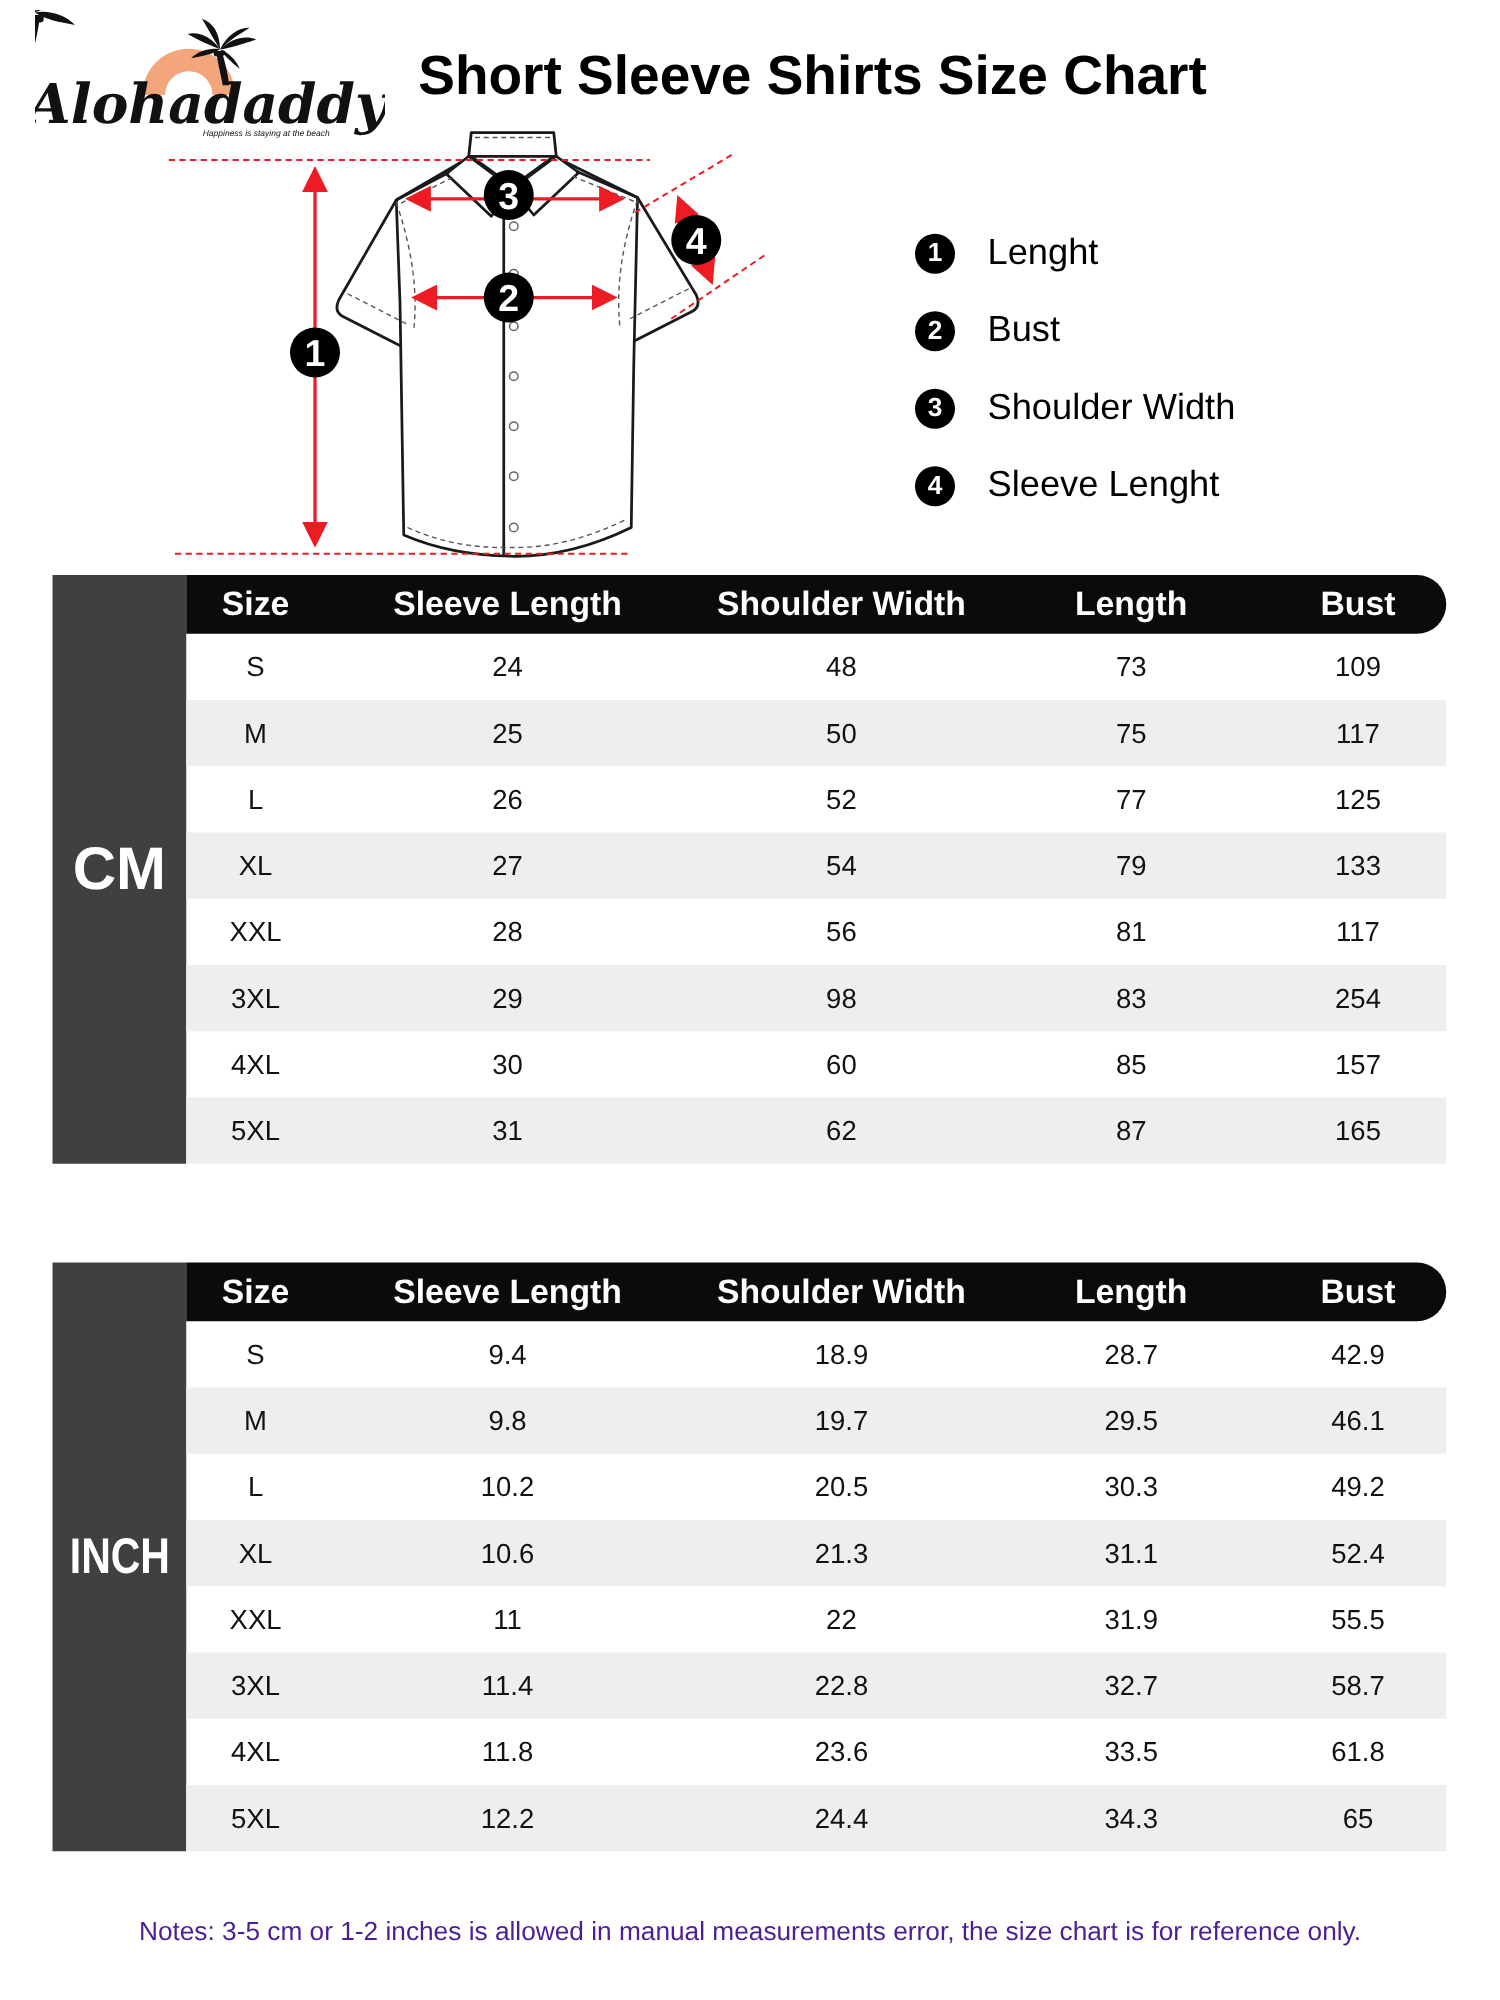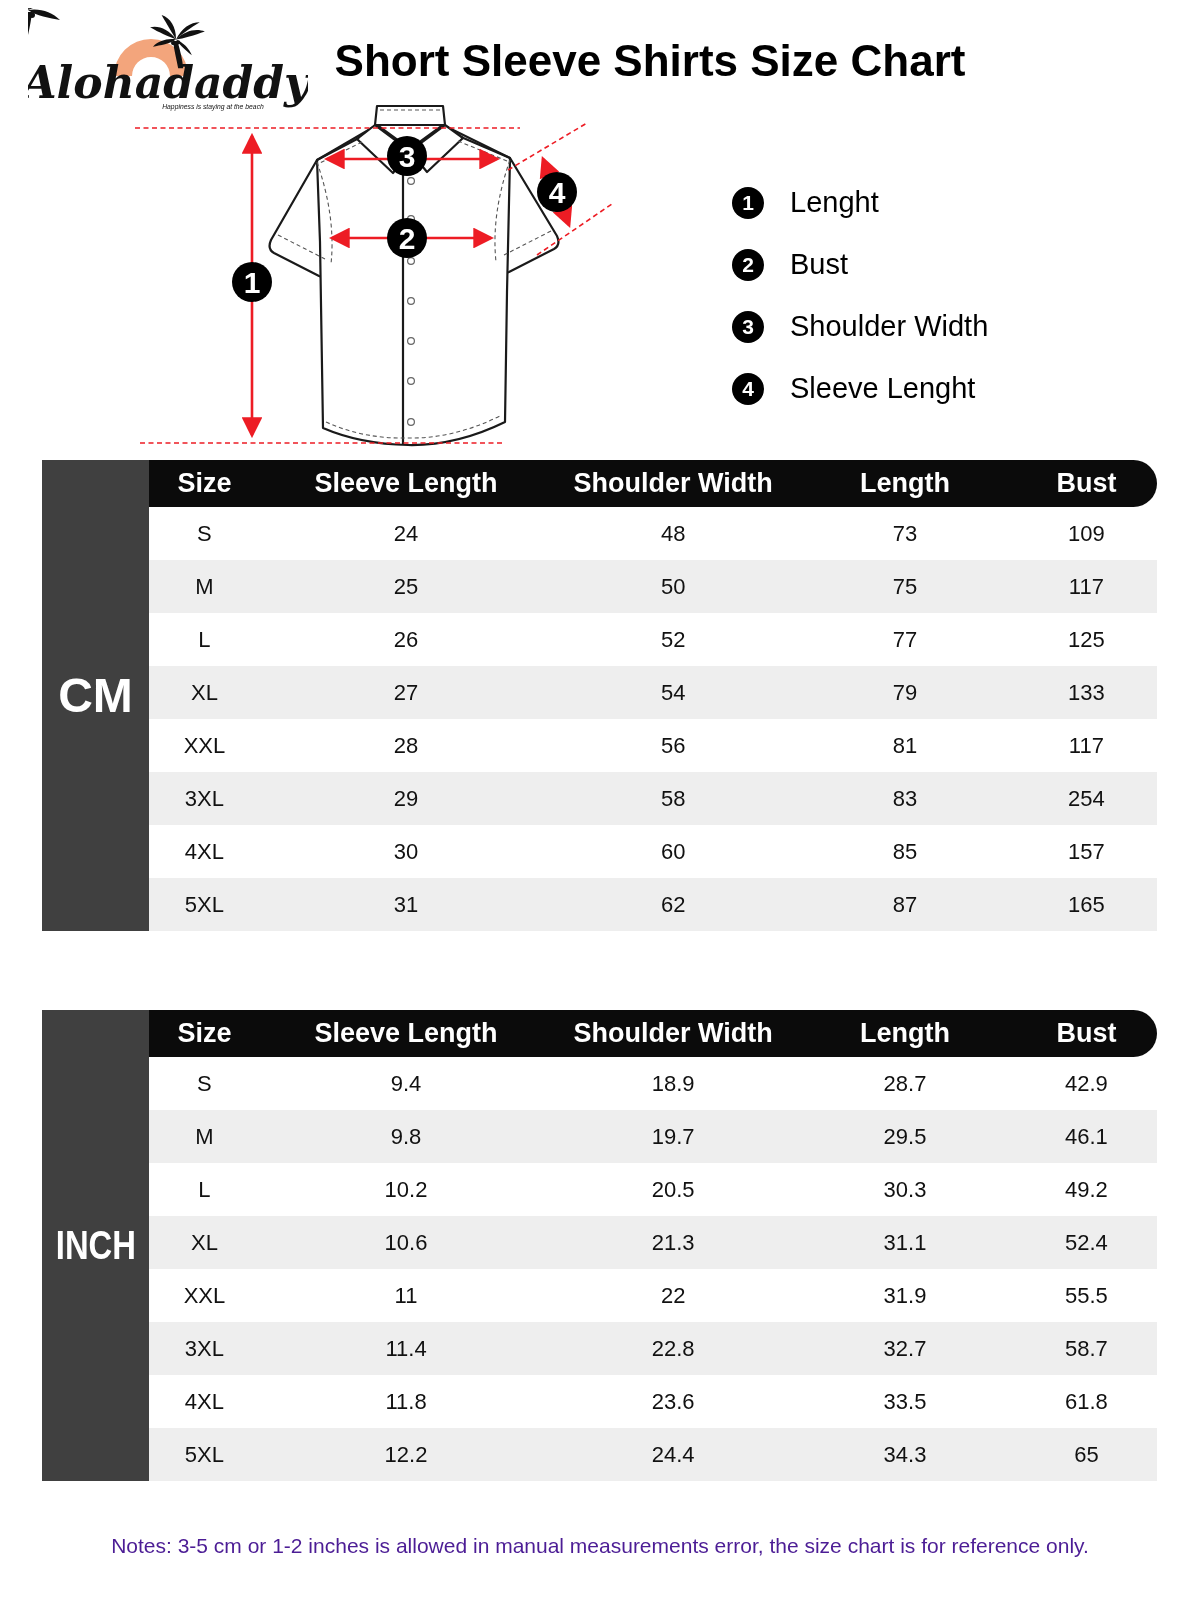--- a/index.html
+++ b/index.html
@@ -208,21 +208,21 @@
           <div class="row">
             <div class="cell c0">XXL</div>
             <div class="cell c1">28</div>
             <div class="cell c2">56</div>
             <div class="cell c3">81</div>
             <div class="cell c4">117</div>
           </div>
           <div class="row">
             <div class="cell c0">3XL</div>
             <div class="cell c1">29</div>
-            <div class="cell c2">58</div>
+            <div class="cell c2">98</div>
             <div class="cell c3">83</div>
             <div class="cell c4">254</div>
           </div>
           <div class="row">
             <div class="cell c0">4XL</div>
             <div class="cell c1">30</div>
             <div class="cell c2">60</div>
             <div class="cell c3">85</div>
             <div class="cell c4">157</div>
           </div>

